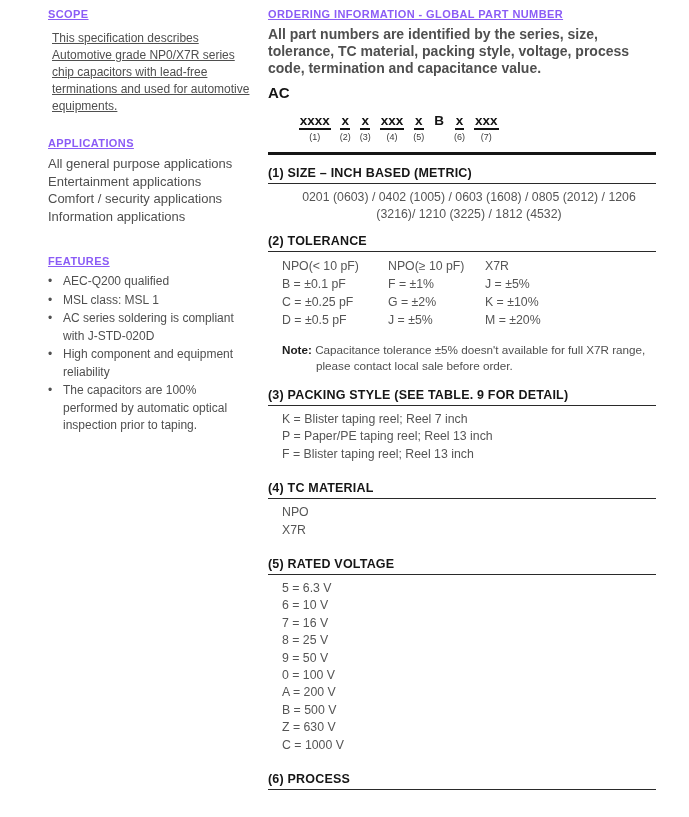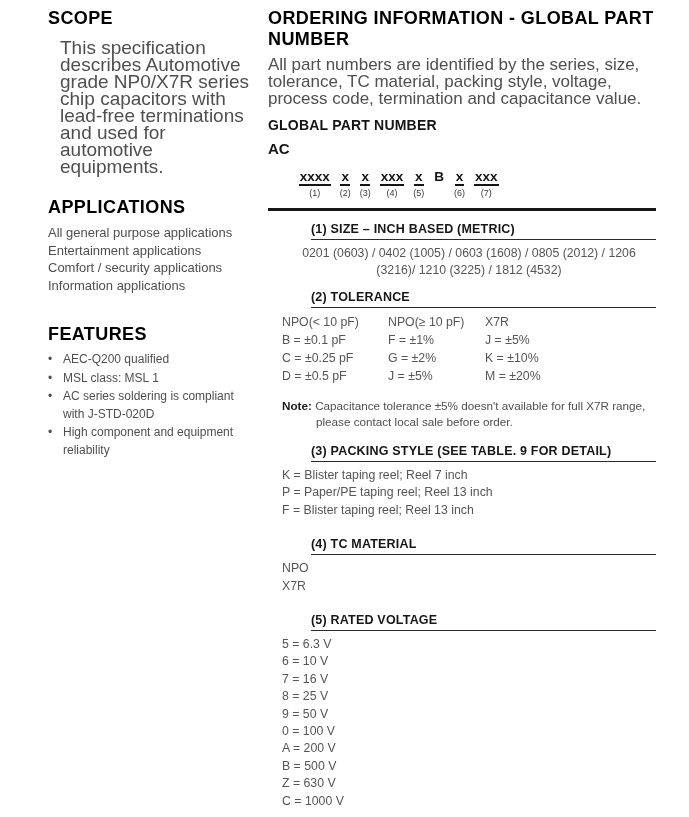--- a/index.html
+++ b/index.html
@@ -8,48 +8,48 @@
     color:#4d4d4d;
     width:689px;height:817px;overflow:hidden;
     -webkit-font-smoothing:antialiased;
   }
   .page{display:flex;padding:8px 0 0 48px;box-sizing:border-box;}
   .col-left{width:206px;margin-right:14px;flex:0 0 auto;}
   .col-right{width:388px;flex:0 0 auto;}
 
   
   .outline-h{
-    font-size:18px;font-weight:bold;color:#000000;
-    letter-spacing:0.4px;
+    font-size:11px;font-weight:bold;color:#8b5cf6;
+    letter-spacing:0.4px;text-decoration:underline;
     margin:0 0 6px 0;
   }
-  .col-left p{font-size:19px;line-height:17px;margin:10px 0 0 12px;color:#4f4f4f;}
+  .col-left p{font-size:12px;line-height:17px;margin:10px 0 0 4px;color:#4f4f4f;text-decoration:underline;}
   .plain-list{font-size:13px;line-height:17.5px;color:#4f4f4f;margin-top:0;}
   .sec-left{margin-bottom:22px;}
   .bullets{list-style:none;margin:6px 0 0 0;padding:0;font-size:12px;line-height:17.5px;color:#4f4f4f;}
   .bullets li{position:relative;padding-left:15px;margin-bottom:1px;}
   .bullets li::before{content:"•";position:absolute;left:0;top:0;color:#4f4f4f;}
 
-  .intro{font-size:17px;line-height:17px;margin:6px 0 8px 0;color:#4f4f4f;}
+  .intro{font-size:14px;line-height:17px;margin:6px 0 8px 0;color:#4f4f4f;font-weight:bold;}
   .gpn{font-size:14px;font-weight:bold;color:#141414;margin:10px 0 8px 0;letter-spacing:0.2px;}
 
   .pn-row{display:flex;align-items:flex-start;gap:9px;margin:4px 0 2px 0;}
   .pn-prefix{font-size:15px;font-weight:bold;color:#141414;line-height:15px;}
   .pn-seg{display:inline-flex;flex-direction:column;align-items:center;margin-top:29px;}
   .pn-text{font-size:13.5px;font-weight:bold;color:#141414;line-height:13px;
            border-bottom:2px solid #141414;padding:0 1px 1px 1px;}
   .pn-text.nounder{border-bottom:none;}
   .pn-marker{font-size:9px;color:#3a3a3a;margin-top:2px;}
 
   .thick-rule{border-top:3px solid #161616;margin:10px 0 0 0;}
 
   .sec{margin-top:8px;}
   .sec-title{
     font-size:12.5px;font-weight:bold;color:#161616;
-    border-bottom:1.6px solid #2a2a2a;padding:3px 0 3px 0;letter-spacing:0.2px;margin-left:43px;
+    border-bottom:1.6px solid #2a2a2a;padding:3px 0 3px 0;letter-spacing:0.2px;
   }
   .sec-body{padding:5px 0 0 14px;font-size:12.3px;line-height:17px;color:#555555;}
   .sec-body .line{margin-bottom:0;text-align:center;}
   .item-list div{line-height:17.4px;}
 
   .tol-table{display:flex;}
   .tol-col1{width:106px;}
   .tol-col2{width:97px;}
   .tol-col3{width:auto;}
   .tol-table div{line-height:18px;}
@@ -82,28 +82,28 @@
       </div>
     </div>
 
     <div class="sec-left" style="margin-top:30px;">
       <h3 class="outline-h">FEATURES</h3>
       <ul class="bullets">
         <li>AEC-Q200 qualified</li>
         <li>MSL class: MSL 1</li>
         <li>AC series soldering is compliant with J-STD-020D</li>
         <li>High component and equipment reliability</li>
+        <li>The capacitors are 100% performed by automatic optical inspection prior to taping.</li>
       </ul>
     </div>
   </div>
 
   <div class="col-right">
     <h3 class="outline-h">ORDERING INFORMATION - GLOBAL PART NUMBER</h3>
     <p class="intro">All part numbers are identified by the series, size, tolerance, TC material, packing style, voltage, process code, termination and capacitance value.</p>
-    <h4 class="gpn">GLOBAL PART NUMBER</h4>
 
     <div class="pn-row">
       <span class="pn-prefix">AC</span>
       <span class="pn-seg">
         <span class="pn-text">xxxx</span>
         <span class="pn-marker">(1)</span>
       </span>
       <span class="pn-seg">
         <span class="pn-text">x</span>
         <span class="pn-marker">(2)</span>

